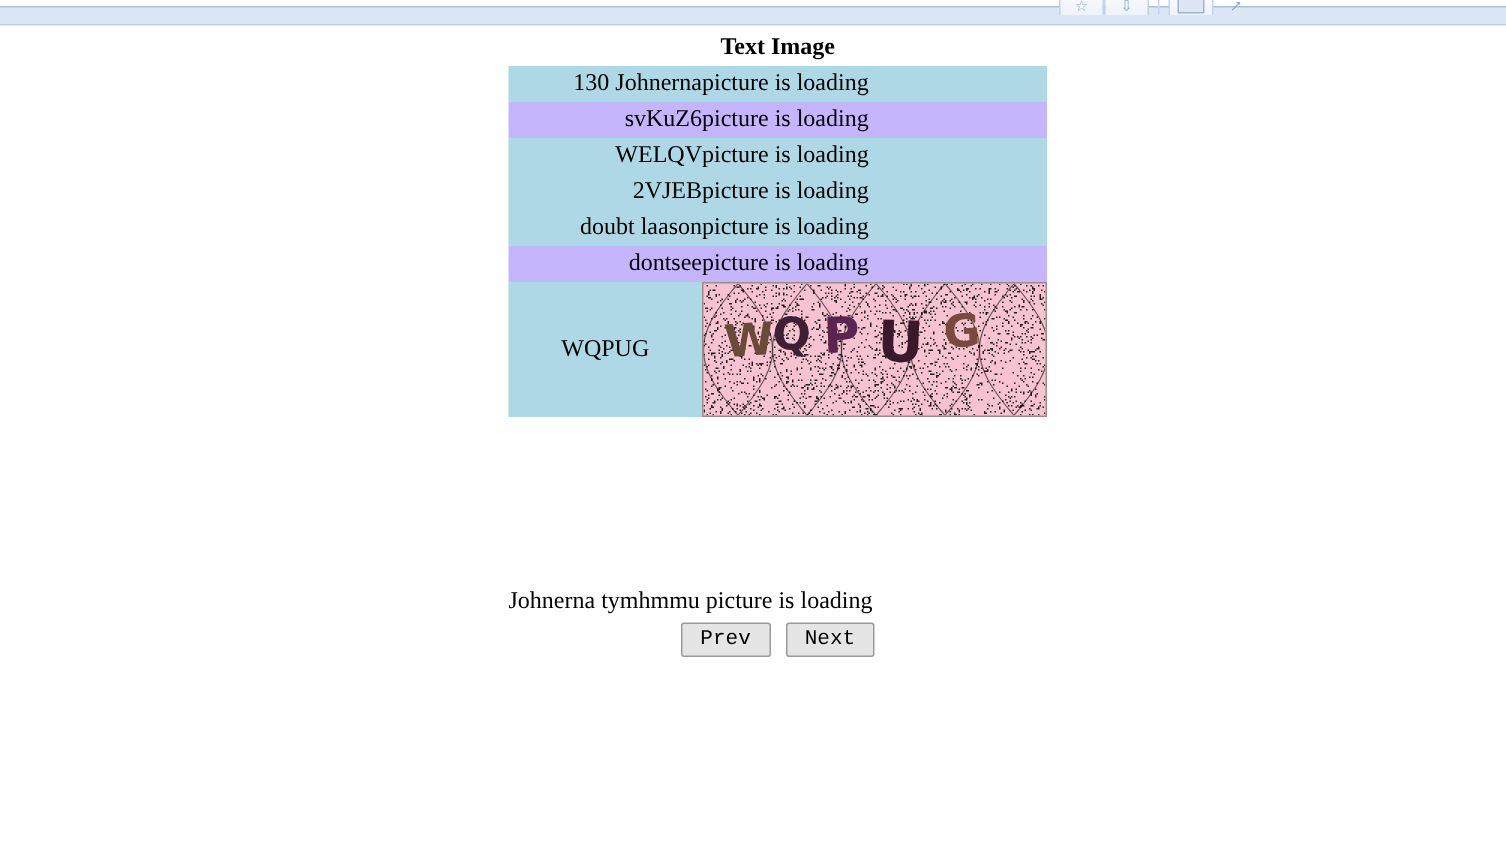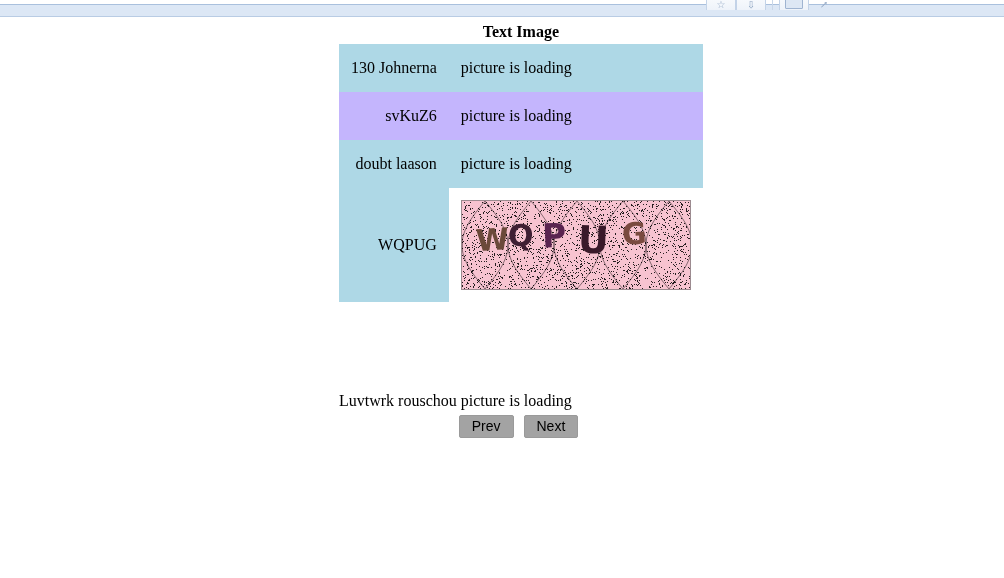--- a/index.html
+++ b/index.html
@@ -98,21 +98,21 @@
   }
   #captcha-table th {
     font-weight: bold;
     font-size: 16px;
     text-align: center;
     padding: 0 0 3px 0;
     font-family: "Liberation Serif", "DejaVu Serif", serif;
     margin-top: 47px;
   }
   #captcha-table td {
-    padding: 12px;
+    padding: 0;
     font-size: 16px;
     line-height: 24px;
     height: 24px;
     font-family: "Liberation Serif", "DejaVu Serif", serif;
     vertical-align: middle;
     margin-top: 36px;
   }
   td.text-cell {
     text-align: right;
     width: 129px;
@@ -122,21 +122,21 @@
   td.img-cell {
     text-align: left;
     padding-left: 1px;
     white-space: nowrap;
   }
   tr.hl td { background: #aed8e6; }
   tr.plain td { background: #c4b5fd; }
 
   
   tr.captcha-row td { height: 92px; vertical-align: middle; }
-  tr.captcha-row td.text-cell { background: #aed8e6; }
+  tr.captcha-row td.text-cell { background: #aed8e6; text-align: center; }
   tr.captcha-row td.img-cell { background: #ffffff; padding-left: 0; }
 
   .captcha-img {
     position: relative;
     width: 230px;
     height: 90px;
     background: #f7c3d0;
     border: 1px solid #9c8b90;
     box-sizing: border-box;
     overflow: hidden;
@@ -172,24 +172,24 @@
   }
 
   #button-bar {
     position: absolute;
     left: 339px;
     top: 392px;
     width: 359px;
     text-align: center;
   }
   .nav-button {
-    font-family: Liberation Sans, sans-serif;
+    font-family: Liberation Mono, monospace;
     font-size: 14px;
     color: #000000;
-    background: #a3a3a3;
+    background: #e5e5e5;
     border: 1px solid #9a9a9a;
     border-radius: 2px;
     padding: 2px 12px 3px 12px;
     margin: 0 3px;
     cursor: default;
     line-height: 16px;
   }
 </style>
 </head>
 <body>
@@ -226,21 +226,33 @@
 
     <tr class="hl">
           <td class="text-cell">130 Johnerna</td>
           <td class="img-cell">picture is loading</td>
         </tr>
         <tr class="plain">
           <td class="text-cell">svKuZ6</td>
           <td class="img-cell">picture is loading</td>
         </tr>
         <tr class="hl">
+          <td class="text-cell">WELQV</td>
+          <td class="img-cell">picture is loading</td>
+        </tr>
+        <tr class="hl">
+          <td class="text-cell">2VJEB</td>
+          <td class="img-cell">picture is loading</td>
+        </tr>
+        <tr class="hl">
           <td class="text-cell">doubt laason</td>
+          <td class="img-cell">picture is loading</td>
+        </tr>
+        <tr class="plain">
+          <td class="text-cell">dontsee</td>
           <td class="img-cell">picture is loading</td>
         </tr>
         <tr class="captcha-row">
           <td class="text-cell">WQPUG</td>
           <td class="img-cell">
             <div class="captcha-img" style="background: rgb(247, 195, 208);">
               <svg width="228" height="88">
                 <path d="M-23.0 0L-21.4 2L-19.7 4L-18.1 6L-16.5 8L-15.0 10L-13.4 12L-12.0 14L-10.6 16L-9.2 18L-7.9 20L-6.7 22L-5.6 24L-4.6 26L-3.7 28L-2.8 30L-2.1 32L-1.5 34L-0.9 36L-0.5 38L-0.2 40L-0.1 42L0.0 44L-0.1 46L-0.2 48L-0.5 50L-0.9 52L-1.5 54L-2.1 56L-2.8 58L-3.7 60L-4.6 62L-5.6 64L-6.7 66L-7.9 68L-9.2 70L-10.6 72L-12.0 74L-13.4 76L-15.0 78L-16.5 80L-18.1 82L-19.7 84L-21.4 86L-23.0 88" fill="none" stroke="#3b2b30" stroke-width="0.8" opacity="0.75"></path>
                 <path d="M-23.0 0L-24.6 2L-26.3 4L-27.9 6L-29.5 8L-31.0 10L-32.6 12L-34.0 14L-35.4 16L-36.8 18L-38.1 20L-39.3 22L-40.4 24L-41.4 26L-42.3 28L-43.2 30L-43.9 32L-44.5 34L-45.1 36L-45.5 38L-45.8 40L-45.9 42L-46.0 44L-45.9 46L-45.8 48L-45.5 50L-45.1 52L-44.5 54L-43.9 56L-43.2 58L-42.3 60L-41.4 62L-40.4 64L-39.3 66L-38.1 68L-36.8 70L-35.4 72L-34.0 74L-32.6 76L-31.0 78L-29.5 80L-27.9 82L-26.3 84L-24.6 86L-23.0 88" fill="none" stroke="#3b2b30" stroke-width="0.8" opacity="0.75"></path>
                 <path d="M23.0 0L24.6 2L26.3 4L27.9 6L29.5 8L31.0 10L32.6 12L34.0 14L35.4 16L36.8 18L38.1 20L39.3 22L40.4 24L41.4 26L42.3 28L43.2 30L43.9 32L44.5 34L45.1 36L45.5 38L45.8 40L45.9 42L46.0 44L45.9 46L45.8 48L45.5 50L45.1 52L44.5 54L43.9 56L43.2 58L42.3 60L41.4 62L40.4 64L39.3 66L38.1 68L36.8 70L35.4 72L34.0 74L32.6 76L31.0 78L29.5 80L27.9 82L26.3 84L24.6 86L23.0 88" fill="none" stroke="#3b2b30" stroke-width="0.8" opacity="0.75"></path>
@@ -264,21 +276,21 @@
                 <span class="cl" style="left: 102px; top: 2px; color: rgb(58, 26, 42); font-size: 38px; transform: rotate(2deg);">U</span>
                 <span class="cl" style="left: 146px; top: 0px; color: rgb(122, 74, 63); font-size: 30px; transform: rotate(-3deg);">G</span>
               </div>
             </div>
           </td>
         </tr>
       </tbody>
   </table>
 
   <div id="trailing-row">
-    <span>Luvtwrk rouschou</span>
+    <span>Johnerna tymhmmu</span>
     <span>picture is loading</span>
   </div>
 
   <div id="button-bar">
     <button class="nav-button">Prev</button>
     <button class="nav-button">Next</button>
   </div>
 
 </div>
 

